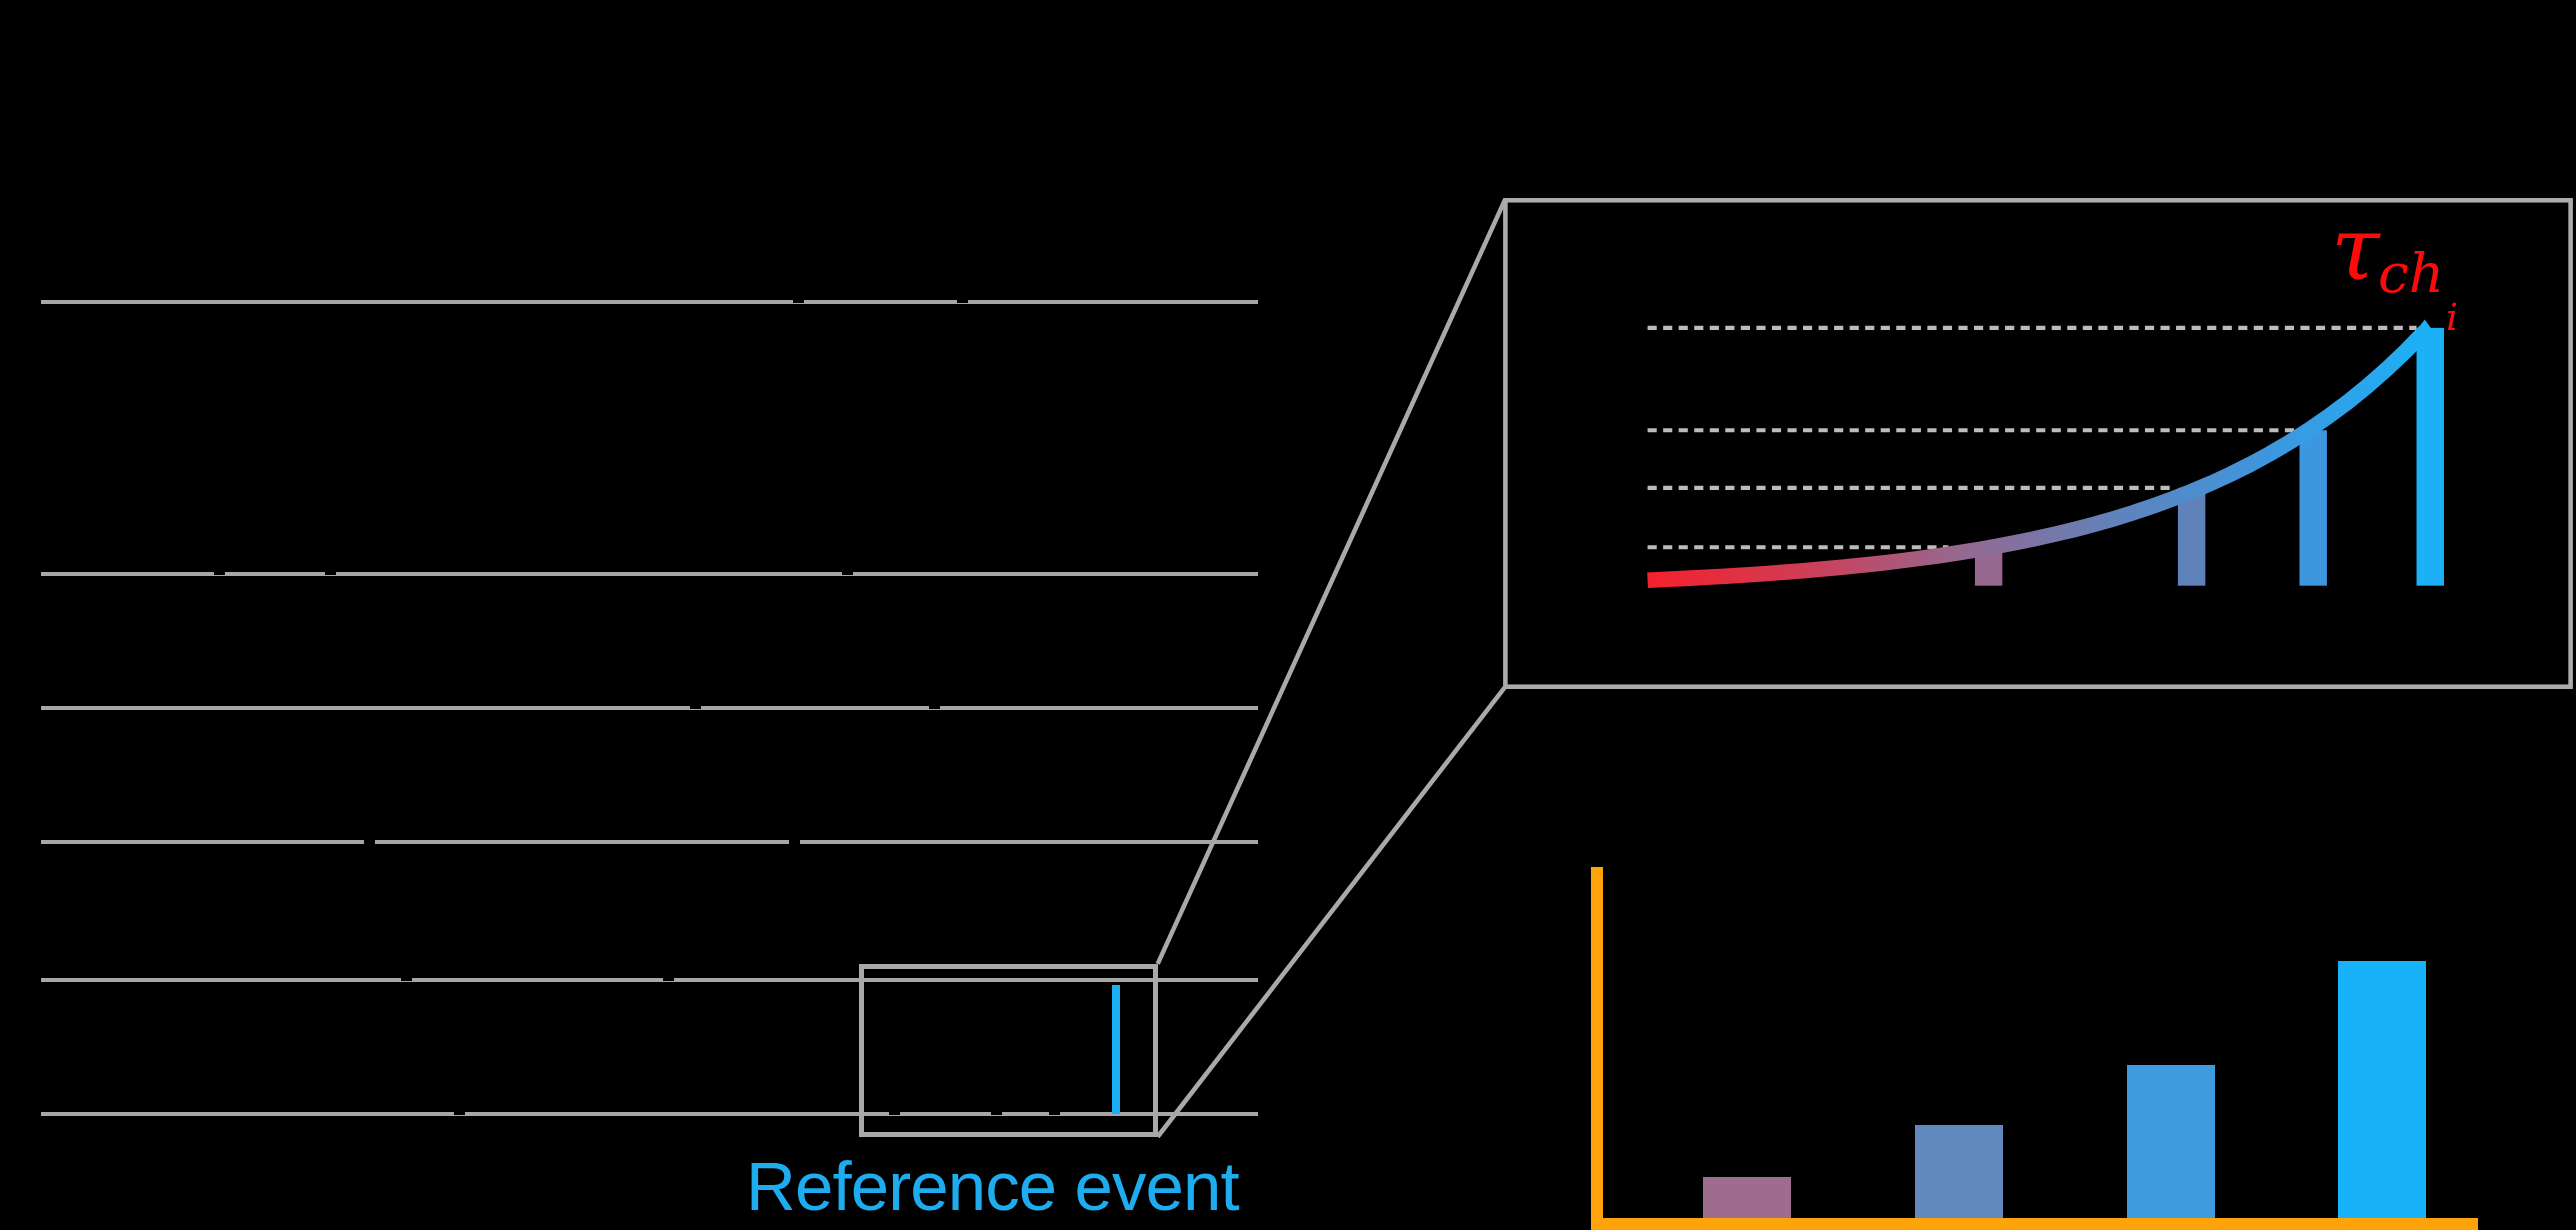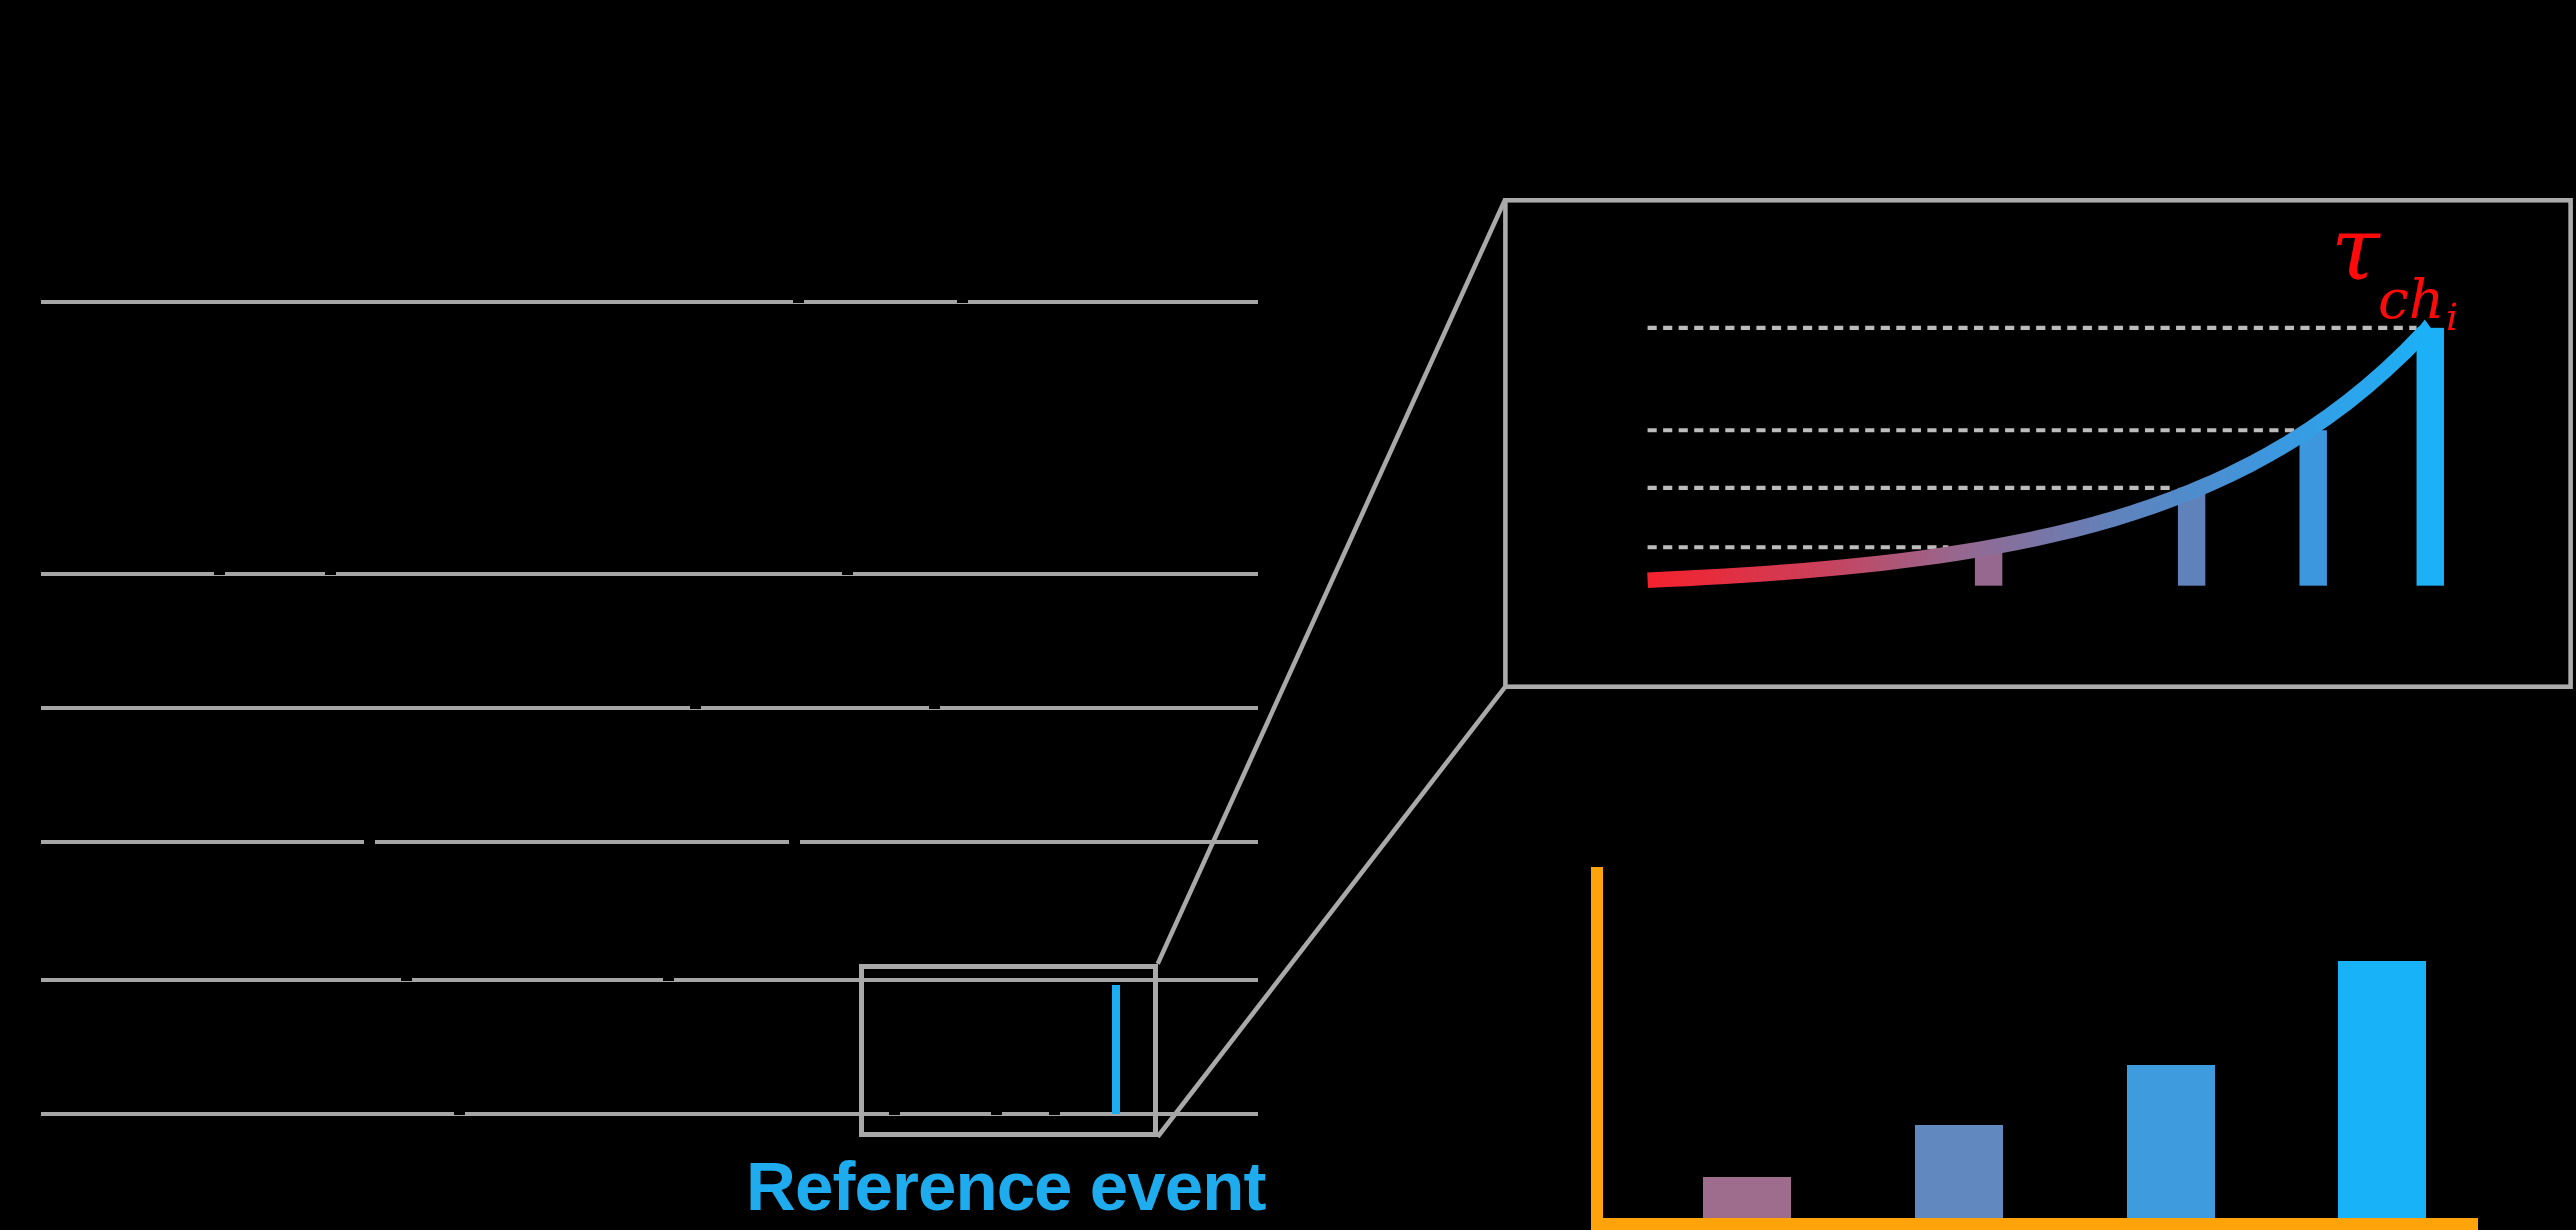--- a/index.html
+++ b/index.html
@@ -1,24 +1,24 @@
 <!DOCTYPE html>
 <html style="font-size:14.6px"><head>
 <meta charset="utf-8">
 <style>
   html,body{margin:0;padding:0;background:#000;}
   #fig{position:relative;width:2576px;height:1231px;background:#000;overflow:hidden;
        font-family:"Liberation Sans",sans-serif;}
   .abs{position:absolute;}
-  .ref-label{position:absolute;font-weight:bold;font-size:69px;letter-spacing:-0.9px;
+  .ref-label{position:absolute;font-weight:normal;font-size:69px;letter-spacing:-0.9px;
              font-family:"Liberation Sans",sans-serif;white-space:nowrap;}
   .tau-label{position:absolute;font-family:"DejaVu Serif",serif;font-style:italic;
              white-space:nowrap;line-height:1;}
   .tau-main{font-size:88px;}
-  .tau-sub{font-size:55px;position:relative;top:39px;left:-1.8px;}
+  .tau-sub{font-size:55px;position:relative;top:13px;left:-1.8px;}
   .tau-subsub{font-size:38px;position:relative;top:51px;left:0px;}
   svg{position:absolute;overflow:visible;}
 </style>
 </head>
 <body>
 
 <div id="fig">
   <svg id="connector-svg" width="2576" height="1231" viewBox="0 0 2817 1346" style="left:0;top:0;">
       <line x1="1266" y1="1054" x2="1646" y2="218" stroke="#a9a9a9" stroke-width="5"></line>
       <line x1="1266" y1="1243" x2="1646" y2="751" stroke="#a9a9a9" stroke-width="5"></line>

